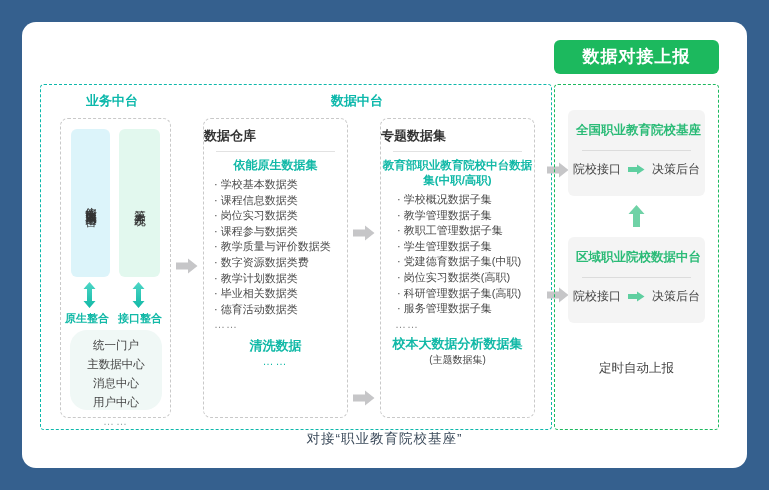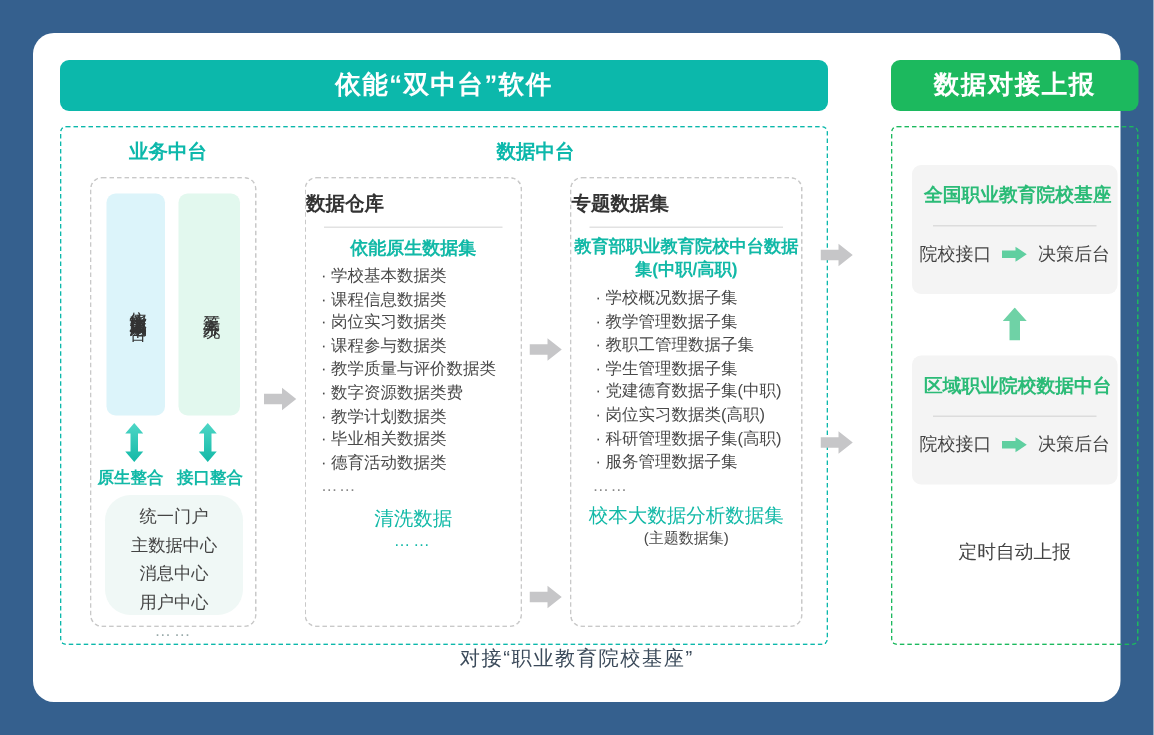--- a/index.html
+++ b/index.html
@@ -9,21 +9,21 @@
     font-family:"Liberation Sans","DejaVu Sans",sans-serif;
     overflow:hidden;
   }
   .canvas{position:relative;width:769px;height:490px;}
   .card{
     position:absolute;left:22px;top:22px;width:725px;height:446px;
     background:#ffffff;border-radius:14px;
   }
   
   .panel-left{position:absolute;left:18px;top:18px;width:512px;height:390px;}
-  .panel-right{position:absolute;left:572px;top:18px;width:165px;height:390px;}
+  .panel-right{position:absolute;left:532px;top:18px;width:165px;height:390px;}
 
   .hdr{
     height:34px;line-height:34px;text-align:center;color:#fff;
     font-size:17px;font-weight:bold;border-radius:6px;letter-spacing:1px;
   }
   .hdr-teal{background:#0CB8AB;}
   .hdr-green{background:#1CB95E;}
 
   .dashed-teal{
     position:absolute;left:0;right:0;top:44px;bottom:0;
@@ -53,21 +53,21 @@
   }
   .sub-title.sm{font-size:11.5px;}
   .bullets{margin:0;padding:0 0 0 10px;list-style:none;}
   .bullets li{
     font-size:11px;color:#4a4a4a;line-height:15.6px;white-space:nowrap;
   }
   .bullets li::before{content:"· ";color:#4a4a4a;}
   .dots{font-size:11px;color:#888;padding-left:10px;line-height:14px;letter-spacing:1px;}
   .dots-teal{font-size:11px;color:#12B9A7;text-align:center;letter-spacing:2px;line-height:14px;}
   .footer-teal{
-    text-align:center;font-size:13px;font-weight:normal;color:#12B9A7;line-height:17px;
+    text-align:center;font-size:13px;font-weight:bold;color:#12B9A7;line-height:17px;
   }
   .footer-sub{text-align:center;font-size:10px;color:#4a4a4a;line-height:15px;}
 
   
   .vbox{
     position:absolute;border-radius:6px;
     writing-mode:vertical-rl;text-orientation:upright;
     font-size:11.5px;color:#333;line-height:15px;letter-spacing:1px;
     display:flex;align-items:center;justify-content:center;text-align:center;
   }
@@ -112,21 +112,20 @@
     font-size:13.5px;color:#3b4a5a;letter-spacing:1px;
   }
 </style>
 </head>
 <body>
 
 <div class="canvas">
   <div class="card">
 
     <div class="panel-left">
-      <div class="hdr hdr-teal">依能“双中台”软件</div>
       <div class="dashed-teal"></div>
 
       <div class="sec-title" style="left:46px;top:52px;">业务中台</div>
       <div class="sec-title" style="left:291px;top:52px;">数据中台</div>
 
       <div class="col" style="left:20px;top:78px;width:111px;height:300px;">
         <div class="vbox vbox-blue" style="left:10px;top:10px;width:39px;height:148px;">依能大型集成通用平台</div>
         <div class="vbox vbox-green" style="left:58px;top:10px;width:41px;height:148px;">第三方系统</div>
 
         <svg class="arrow-updown" style="left:22px;top:163px;" viewBox="0 0 13 26">

